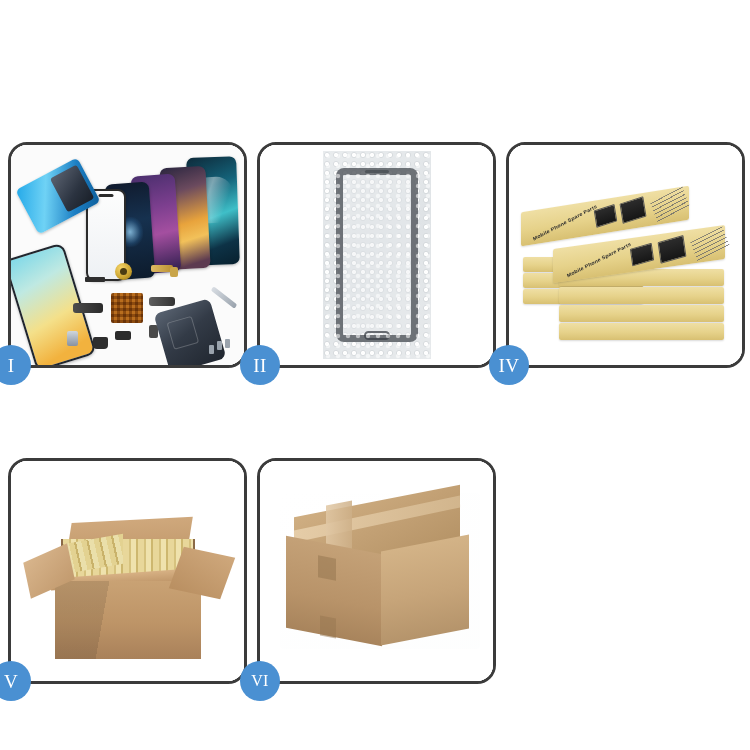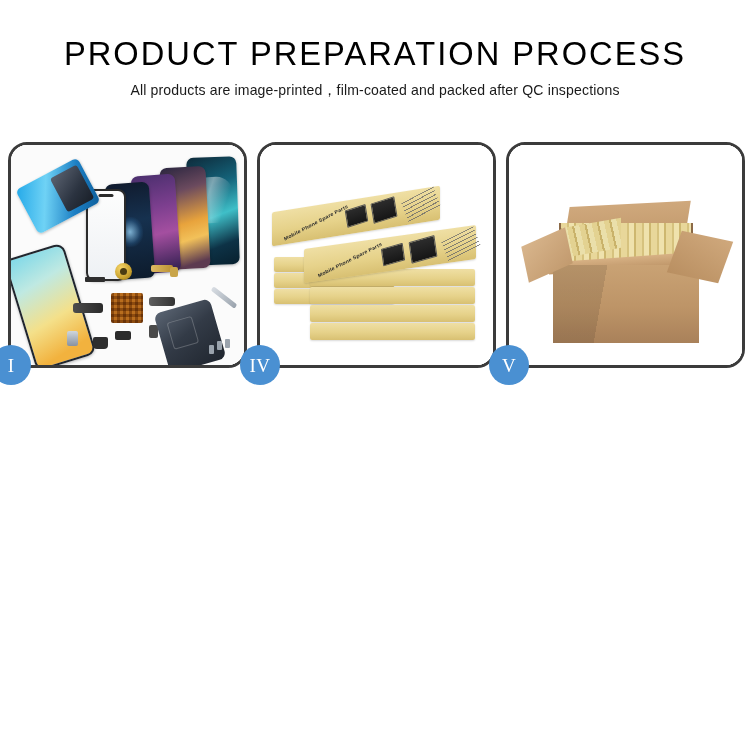--- a/index.html
+++ b/index.html
@@ -403,24 +403,20 @@
     background: linear-gradient(150deg, rgba(255,255,255,.35), rgba(240,244,246,.12));
     border-radius: 4px;
     pointer-events:none;
   }
 </style>
 </head>
 <body>
 
 <div class="page">
 
-  <div class="header">
-    <div class="title">PRODUCT PREPARATION PROCESS</div>
-    <div class="subtitle">All products are image-printed，film-coated and packed after QC inspections</div>
-  </div>
 
   <div class="grid">
 
     <div class="panel">
       <div class="panel-inner">
         <div class="p1-bg"></div>
         <div class="phone ph-teal"></div>
         <div class="phone ph-orange"></div>
         <div class="phone ph-purple"></div>
         <div class="phone ph-dark"></div>
@@ -442,20 +438,32 @@
         <div class="part pt-spk"></div>
         <div class="part pt-back"></div>
         <div class="part pt-tweez"></div>
         <div class="part pt-screw1"></div>
         <div class="part pt-screw2"></div>
         <div class="part pt-screw3"></div>
       </div>
       <div class="badge">I</div>
     </div>
 
+    <div class="panel">
+      <div class="panel-inner">
+        <div class="p2-bg"></div>
+        <div class="bubble-sheet">
+          <div class="screen-frame">
+            <div class="screen-home"></div>
+          </div>
+          <div class="bubble-overlay"></div>
+        </div>
+      </div>
+      <div class="badge">II</div>
+    </div>
 
 
     <div class="panel">
       <div class="panel-inner">
         <div class="p4-bg"></div>
         <div class="stack">
 
           <div class="ybox" style="left:4px;  top:92px;  width:120px; height:15px;"></div>
           <div class="ybox" style="left:4px;  top:108px; width:120px; height:15px;"></div>
           <div class="ybox" style="left:4px;  top:124px; width:120px; height:15px;"></div>
@@ -493,15 +501,31 @@
         <div class="fill-boxes2"></div>
         <div class="carton-rim"></div>
         <div class="carton-body"></div>
         <div class="carton-side"></div>
         <div class="flap-left"></div>
         <div class="flap-right"></div>
       </div>
       <div class="badge">V</div>
     </div>
 
+    <div class="panel">
+      <div class="panel-inner">
+        <div class="p6-bg"></div>
+        <div class="sealed">
+          <div class="sc-wrap"></div>
+          <div class="sc-top"></div>
+          <div class="sc-tape-top"></div>
+          <div class="sc-tape"></div>
+          <div class="sc-front"></div>
+          <div class="sc-right"></div>
+          <div class="sc-seam"></div>
+          <div class="sc-seam2"></div>
+        </div>
+      </div>
+      <div class="badge small-num">VI</div>
+    </div>
 
   </div>
 </div>
 
 </body></html>

